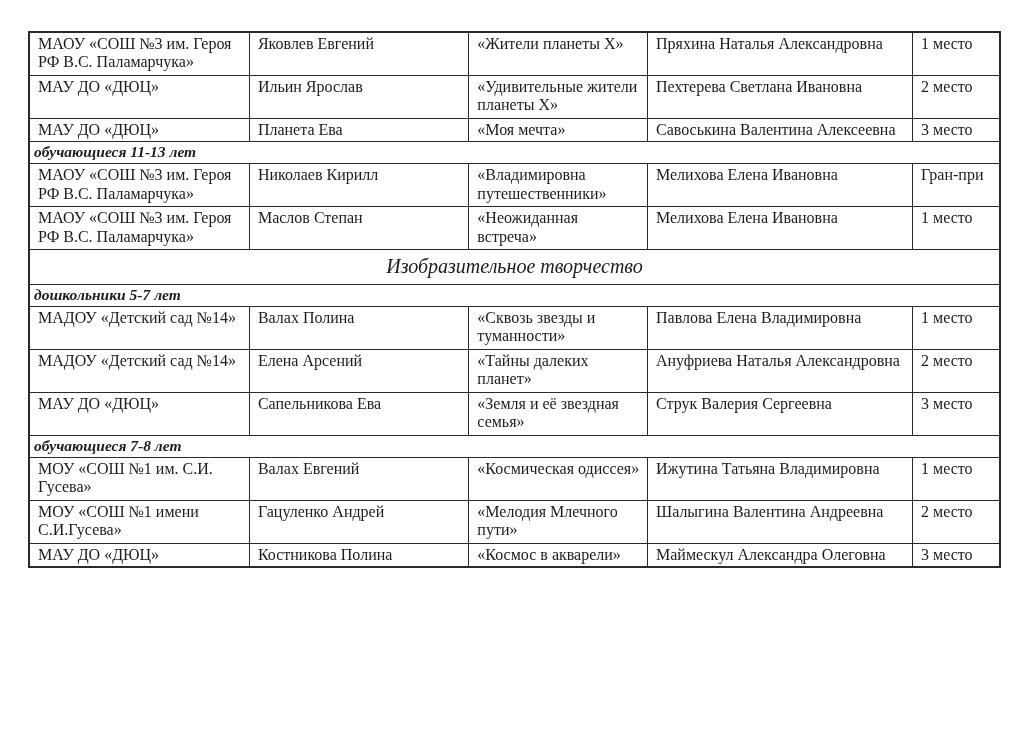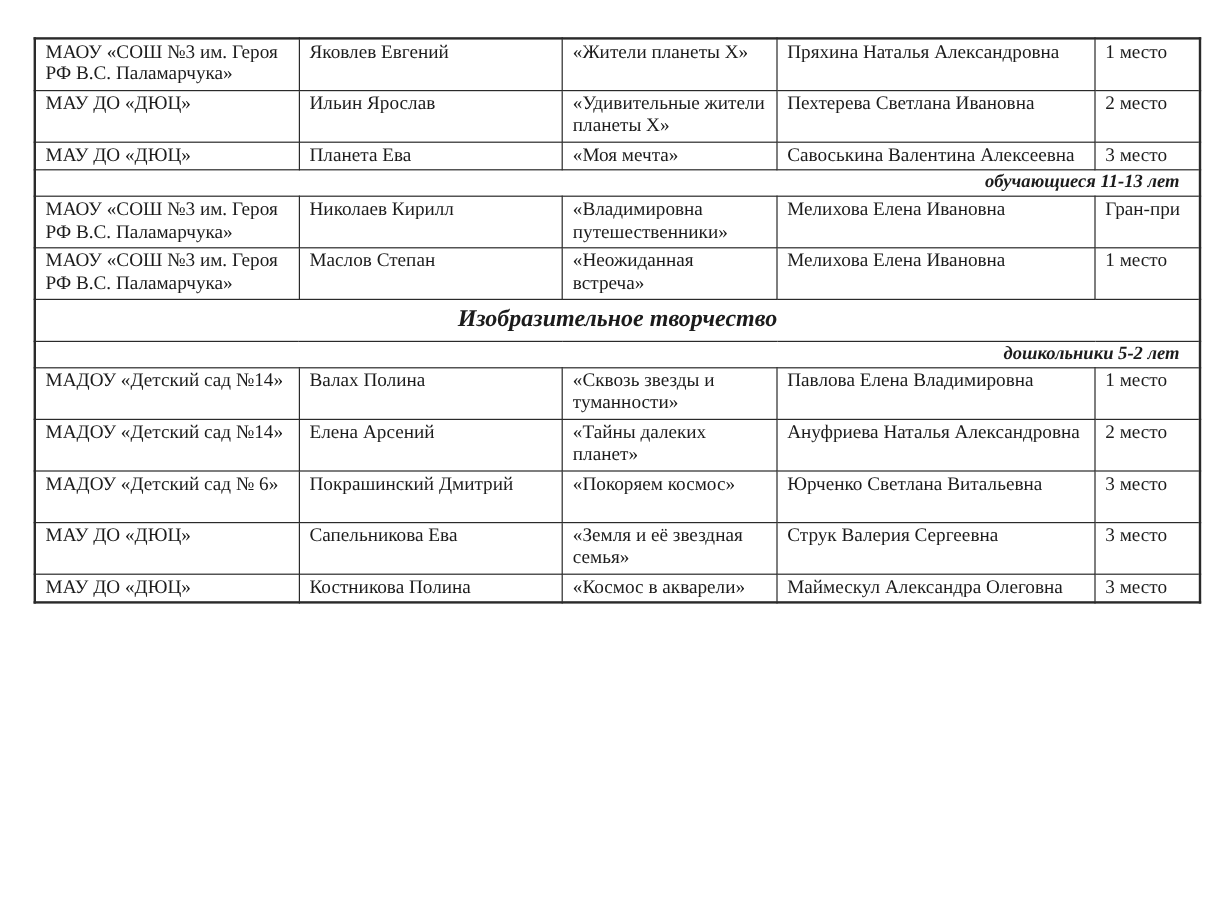--- a/index.html
+++ b/index.html
@@ -36,27 +36,27 @@
     overflow: hidden;
     word-wrap: break-word;
   }
   tr.data-row td { height: 38px; }
   tr.data-row.compact td { height: auto; }
   td.place-cell { padding-left: 7px; font-family: Liberation Serif, serif; }
   tr.section-row td {
     height: auto;
     font-weight: bold;
     font-style: italic;
-    text-align: right;
+    text-align: left;
     font-size: 15.5px;
-    padding: 1px 16px 2px;
+    padding: 1px 4px 2px;
   }
   tr.title-row td {
     height: auto;
-    font-weight: bold;
+    font-weight: normal;
     font-style: italic;
     text-align: center;
     font-size: 20px;
     padding: 5px 4px 6px;
   }
 </style>
 </head>
 <body>
 
 <div class="table-wrap">
@@ -104,49 +104,59 @@
     <td class="school-cell">МАОУ «СОШ №3 им. Героя РФ В.С. Паламарчука»</td>
     <td class="participant-cell">Маслов Степан</td>
     <td class="work-cell">«Неожиданная встреча»</td>
     <td class="teacher-cell">Мелихова Елена Ивановна</td>
     <td class="place-cell">1 место</td>
   </tr>
         <tr class="title-row">
     <td colspan="5">Изобразительное творчество</td>
   </tr>
         <tr class="section-row">
-    <td colspan="5">дошкольники 5-2 лет</td>
+    <td colspan="5">дошкольники 5-7 лет</td>
   </tr>
         <tr class="data-row">
     <td class="school-cell">МАДОУ «Детский сад №14»</td>
     <td class="participant-cell">Валах Полина</td>
     <td class="work-cell">«Сквозь звезды и туманности»</td>
     <td class="teacher-cell">Павлова Елена Владимировна</td>
     <td class="place-cell">1 место</td>
   </tr>
         <tr class="data-row">
     <td class="school-cell">МАДОУ «Детский сад №14»</td>
     <td class="participant-cell">Елена Арсений</td>
     <td class="work-cell">«Тайны далеких планет»</td>
     <td class="teacher-cell">Ануфриева Наталья Александровна</td>
     <td class="place-cell">2 место</td>
   </tr>
         <tr class="data-row">
-    <td class="school-cell">МАДОУ «Детский сад № 6»</td>
-    <td class="participant-cell">Покрашинский Дмитрий</td>
-    <td class="work-cell">«Покоряем космос»</td>
-    <td class="teacher-cell">Юрченко Светлана Витальевна</td>
-    <td class="place-cell">3 место</td>
-  </tr>
-        <tr class="data-row">
     <td class="school-cell">МАУ ДО «ДЮЦ»</td>
     <td class="participant-cell">Сапельникова Ева</td>
     <td class="work-cell">«Земля и её звездная семья»</td>
     <td class="teacher-cell">Струк Валерия Сергеевна</td>
     <td class="place-cell">3 место</td>
+  </tr>
+        <tr class="section-row">
+    <td colspan="5">обучающиеся 7-8 лет</td>
+  </tr>
+        <tr class="data-row">
+    <td class="school-cell">МОУ «СОШ №1 им. С.И. Гусева»</td>
+    <td class="participant-cell">Валах Евгений</td>
+    <td class="work-cell">«Космическая одиссея»</td>
+    <td class="teacher-cell">Ижутина Татьяна Владимировна</td>
+    <td class="place-cell">1 место</td>
+  </tr>
+        <tr class="data-row">
+    <td class="school-cell">МОУ «СОШ №1 имени С.И.Гусева»</td>
+    <td class="participant-cell">Гацуленко Андрей</td>
+    <td class="work-cell">«Мелодия Млечного пути»</td>
+    <td class="teacher-cell">Шалыгина Валентина Андреевна</td>
+    <td class="place-cell">2 место</td>
   </tr>
         <tr class="data-row compact">
     <td class="school-cell">МАУ ДО «ДЮЦ»</td>
     <td class="participant-cell">Костникова Полина</td>
     <td class="work-cell">«Космос в акварели»</td>
     <td class="teacher-cell">Маймескул Александра Олеговна</td>
     <td class="place-cell">3 место</td>
   </tr>
       </tbody>
   </table>

